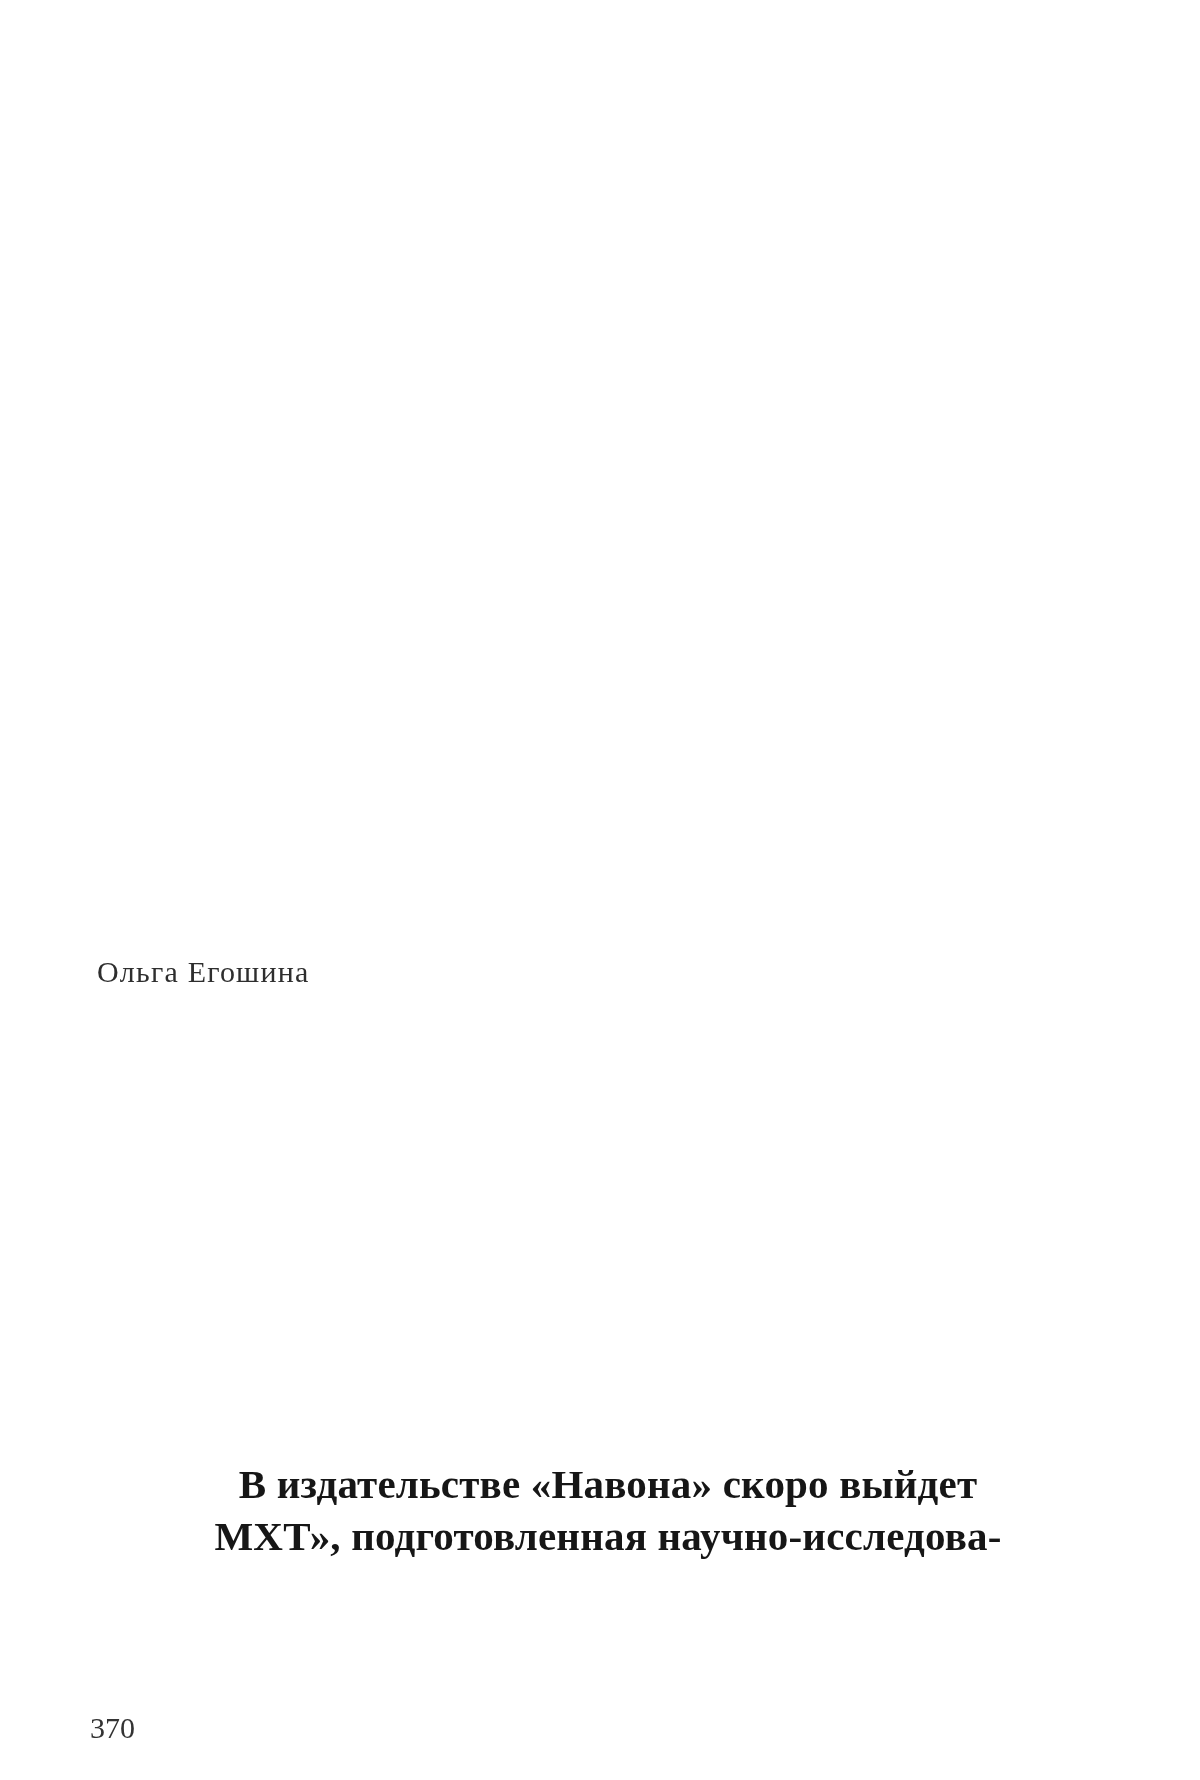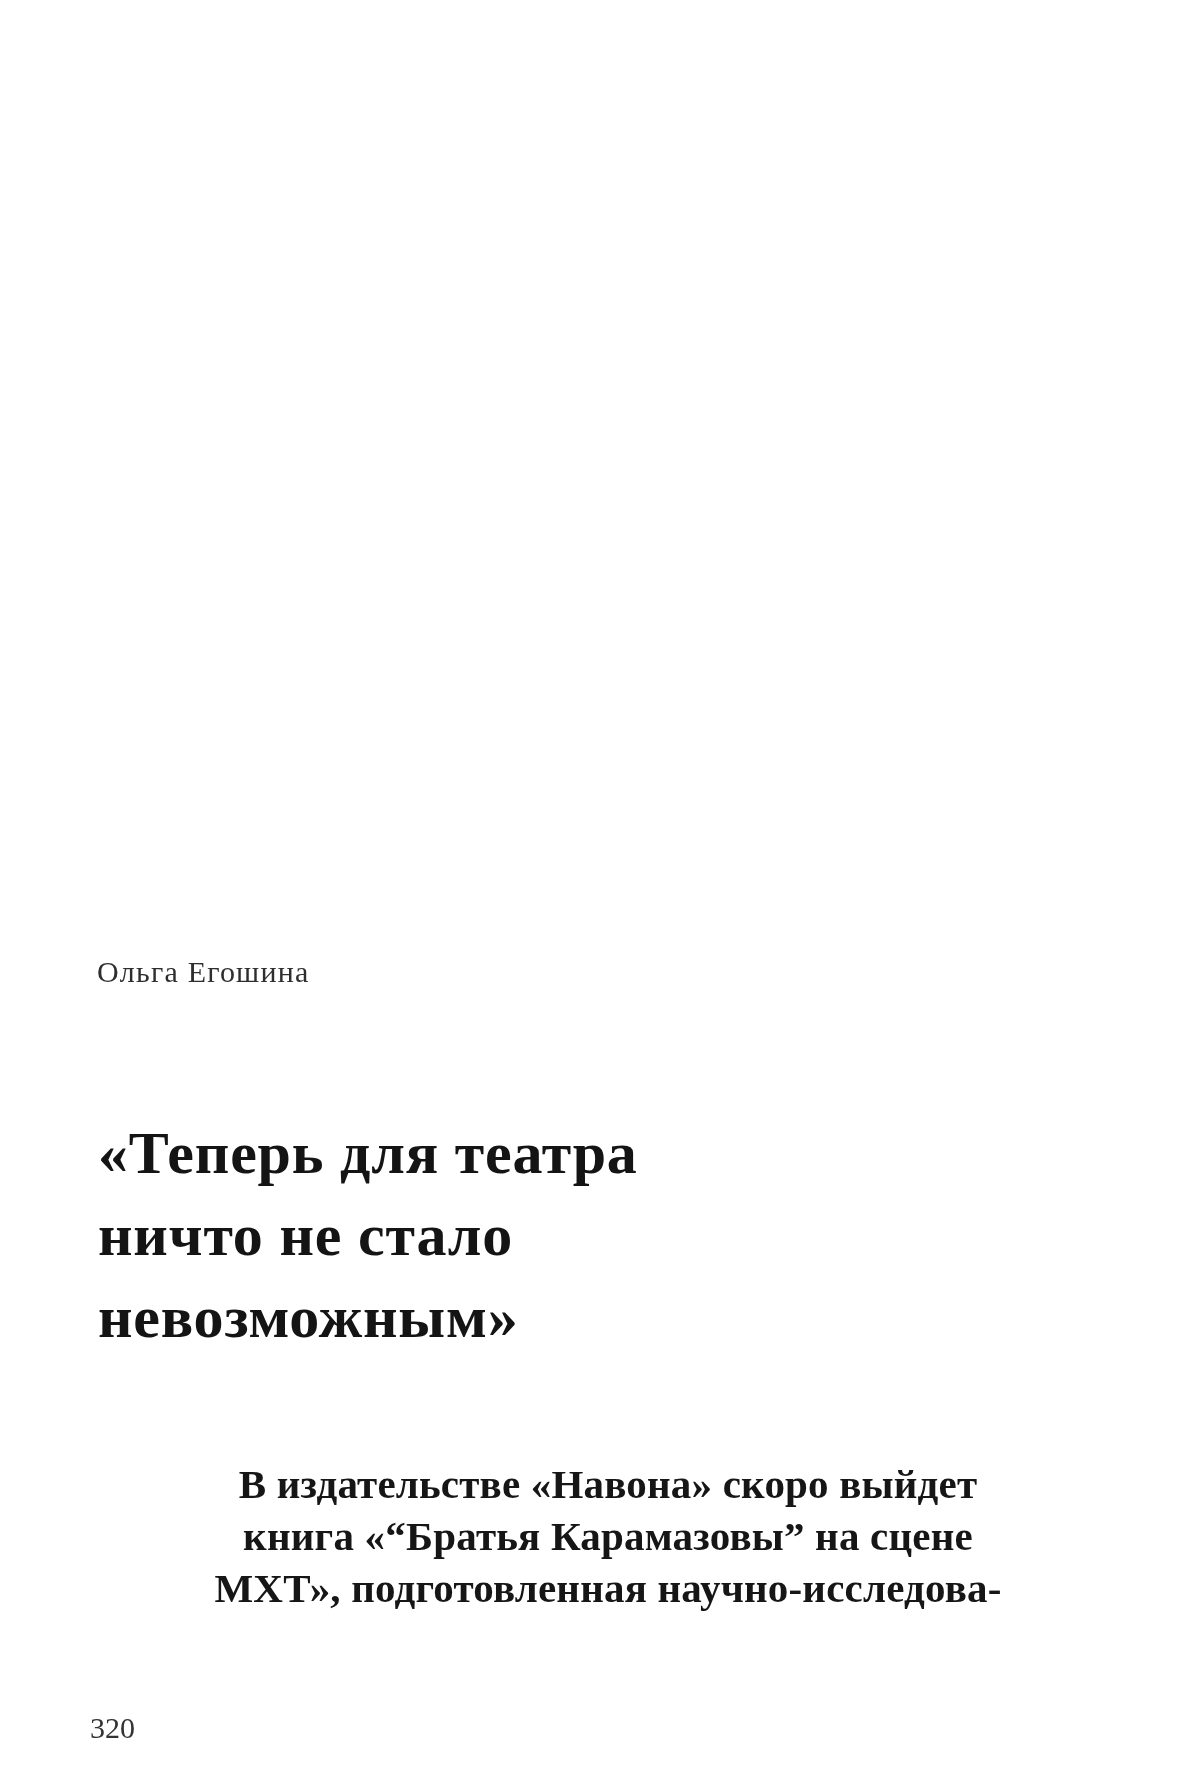--- a/index.html
+++ b/index.html
@@ -65,27 +65,21 @@
     color: #333333;
   }
 </style>
 </head>
 <body>
 
 <div class="page">
 
   <div class="author">Ольга Егошина</div>
 
-  <div class="title">
-    <div class="line">«Теперь для театра</div>
-    <div class="line">ничто не стало</div>
-    <div class="line">невозможным»</div>
-  </div>
 
   <div class="lead">
     <div class="line">В издательстве «Навона» скоро выйдет</div>
-    <div class="line">книга «“Братья Карамазовы” на сцене</div>
     <div class="line">МХТ», подготовленная научно-исследова-</div>
   </div>
 
-  <div class="folio">320</div>
+  <div class="folio">370</div>
 
 </div>
 
 </body></html>

